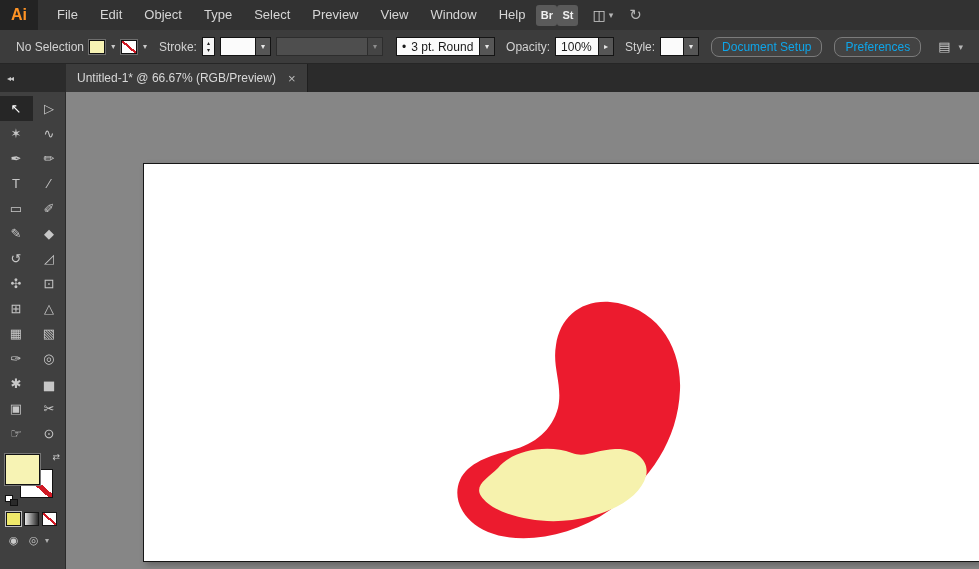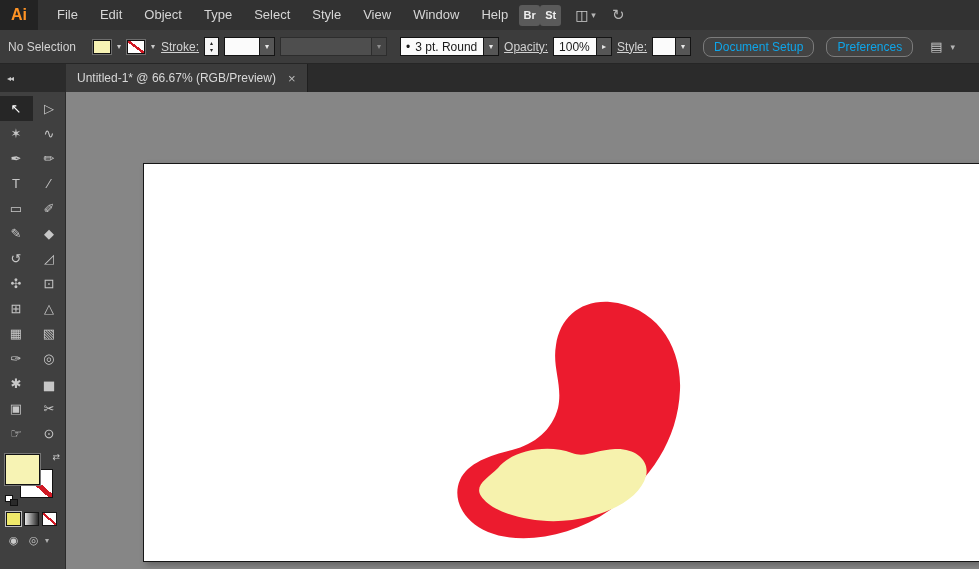--- a/index.html
+++ b/index.html
@@ -12,27 +12,27 @@
           font-weight: bold; font-size: 16px; margin-right: 8px; }
   .menu-item { padding: 0 11px; line-height: 30px; font-size: 13px; cursor: default; }
   .tile { width: 21px; height: 21px; border-radius: 3px; background: #5a5a5a; color: #f0f0f0; font-size: 11px;
           font-weight: bold; display: flex; align-items: center; justify-content: center; margin-left: 0; }
   .appbar-icon { margin-left: 14px; color: #cfcfcf; font-size: 14px; }
   .chev { color: #b5b5b5; font-size: 9px; margin-left: 3px; }
   .gpu-icon { margin-left: 16px; color: #b5b5b5; font-size: 15px; }
 
   
   .controlbar { height: 34px; background: #3c3c3c; border-bottom: 1px solid #262626; display: flex; align-items: center;
-                padding: 0 8px; color: #d2d2d2; gap: 5px; }
+                padding: 0 16px; color: #d2d2d2; gap: 5px; }
   .status { width: 80px; font-size: 12px; }
   .swatch { width: 18px; height: 14px; border: 1px solid #121212; outline: 1px solid #6e6e6e; }
   .none-bg { background-color: #fff;
              background-image: linear-gradient(to top right, transparent 44%, #d01a25 44%, #d01a25 56%, transparent 56%); }
   .mini-chev { color: #c9c9c9; font-size: 8px; padding: 0 1px; }
-  .link-label { text-decoration: underline; }
+  .link-label { margin-left: 6px; }
   .stepper { width: 15px; height: 19px; background: #f5f5f5; border: 1px solid #141414; color: #222; font-size: 6px;
              line-height: 7px; display: flex; flex-direction: column; align-items: center; justify-content: center; }
   .combo { display: flex; align-items: stretch; height: 19px; }
   .combo .field { background: #fbfbfb; border: 1px solid #141414; color: #1a1a1a; display: flex; align-items: center;
                   padding: 0 5px; gap: 5px; white-space: nowrap; }
   .combo .cbtn { width: 15px; background: #565656; border: 1px solid #141414; border-left: none; color: #e8e8e8;
                  font-size: 8px; display: flex; align-items: center; justify-content: center; }
   .combo.disabled .field { background: #4e4e4e; border-color: #2d2d2d; }
   .combo.disabled .cbtn { background: #454545; color: #8d8d8d; border-color: #2d2d2d; }
   .push-btn { border: 1px solid #7b7b7b; background: #434343; border-radius: 8px; padding: 2px 10px; color: #0ea5e9;
@@ -84,21 +84,21 @@
 <body>
 
 <div class="menubar">
   <div class="logo" style="color: rgb(255, 147, 36);">Ai</div>
   <div id="menu-items" style="display:flex;">
       <span class="menu-item">File</span>
       <span class="menu-item">Edit</span>
       <span class="menu-item">Object</span>
       <span class="menu-item">Type</span>
       <span class="menu-item">Select</span>
-      <span class="menu-item">Style</span>
+      <span class="menu-item">Preview</span>
       <span class="menu-item">View</span>
       <span class="menu-item">Window</span>
       <span class="menu-item">Help</span>
     </div>
   <div class="tile">Br</div>
   <div class="tile">St</div>
   <span class="appbar-icon">◫</span>
   <span class="chev">▾</span>
   <span class="gpu-icon">↻</span>
 </div>

